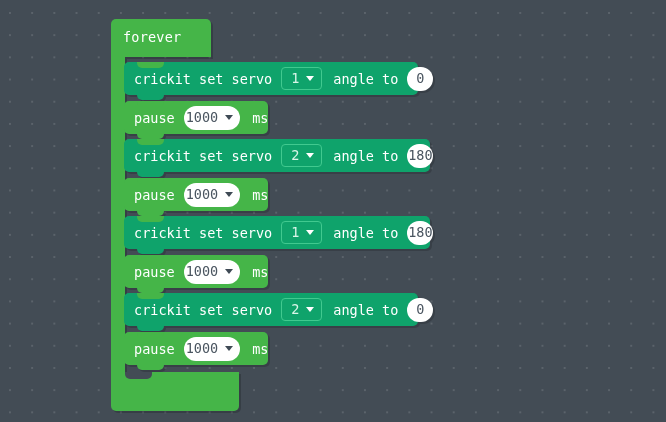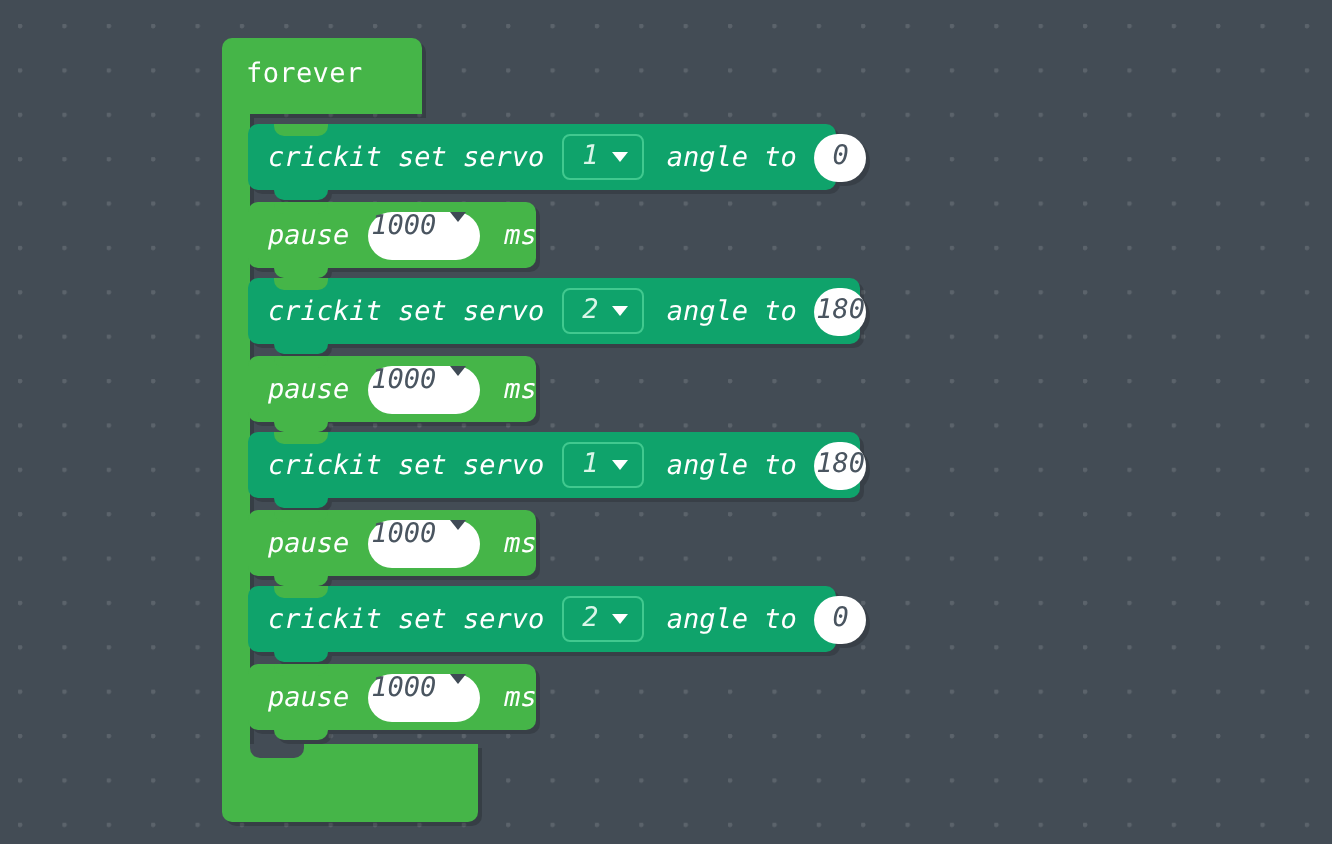--- a/index.html
+++ b/index.html
@@ -89,21 +89,20 @@
     filter: drop-shadow(2px 2px 0 rgba(0,0,0,0.16));
   }
   .stmt-inner {
     position: relative;
     height: 33px;
     display: flex;
     align-items: center;
     padding-left: 10px;
     border-radius: 5px;
     box-sizing: border-box;
-    font-style: italic;
   }
   .stmt.servo .stmt-inner { background: #0fa36b; }
   .stmt.pause .stmt-inner { background: #45b548; }
 
   
   .notch-top {
     position: absolute;
     left: 13px;
     top: 0;
     width: 27px;
@@ -177,20 +176,21 @@
   }
   .val-field .val-txt {
     color: #4a5560;
     font-size: 13.5px;
     line-height: 15px;
   }
 
   
   .val-dd {
     display: inline-flex;
+    align-items: center;
     height: 24px;
     padding: 0 7px 0 2px;
     margin: 0 3px;
     background: #ffffff;
     border-radius: 13px;
     box-sizing: border-box;
   }
   .val-dd .val-txt {
     color: #4a5560;
     font-size: 13.5px;

